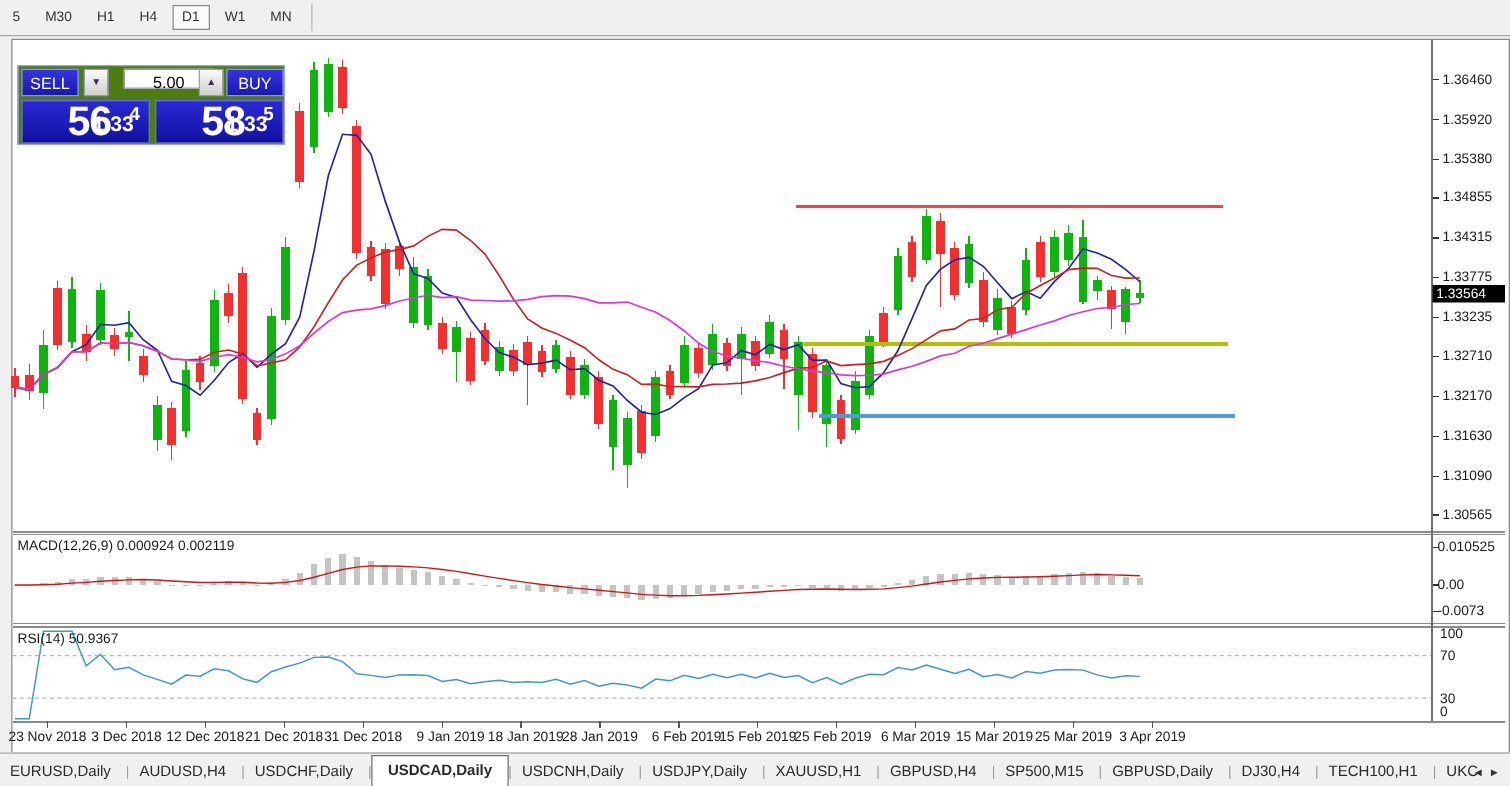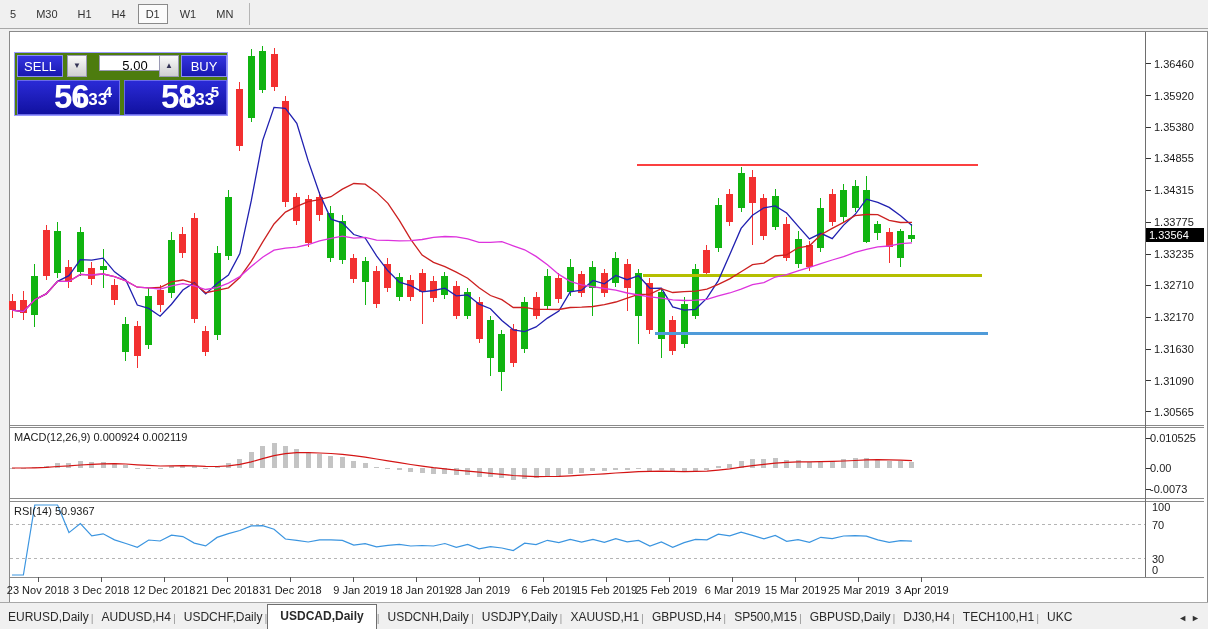--- a/index.html
+++ b/index.html
@@ -32,21 +32,21 @@
   #vol-box{position:absolute;background:#fff;border:1px solid #9a9ab4;box-sizing:border-box;
            font-size:13px;color:#000;text-align:center;line-height:20px;}
   .px-box{position:absolute;top:27px;width:103px;height:35px;background:linear-gradient(#2a2ad6,#1111a0);
           border:1px solid #6a6ae8;box-sizing:border-box;color:#fff;}
   .px-small{font-size:17px;font-weight:bold;position:absolute;bottom:4px;left:8px;margin-left:48px;}
   .px-big{font-size:33px;font-weight:bold;position:absolute;bottom:-2px;left:36px;letter-spacing:-1px;}
   .px-sup{font-size:15px;font-weight:bold;position:absolute;top:2px;right:7px;}
   
   #tabbar{position:absolute;left:0;top:602px;width:1208px;height:27px;background:#f0f0f0;
           border-top:1px solid #a8a8a8;display:flex;align-items:flex-end;}
-  .tab{font-size:12px;color:#2a2a2a;padding:4px 2px 6px 8px;white-space:nowrap;}
+  .tab{font-size:12px;color:#2a2a2a;padding:4px 12px 6px 8px;white-space:nowrap;}
   .tab.active{background:#fff;border:1px solid #6e6e6e;border-bottom:none;font-weight:bold;
               padding:4px 12px 7px 12px;}
   .tab-sep{color:#9a9a9a;font-size:11px;padding-bottom:6px;}
   .tab-arrows{position:absolute;right:4px;bottom:7px;font-size:9px;color:#333;letter-spacing:4px;}
 </style>
 </head>
 <body>
 
 <div id="root">
 

